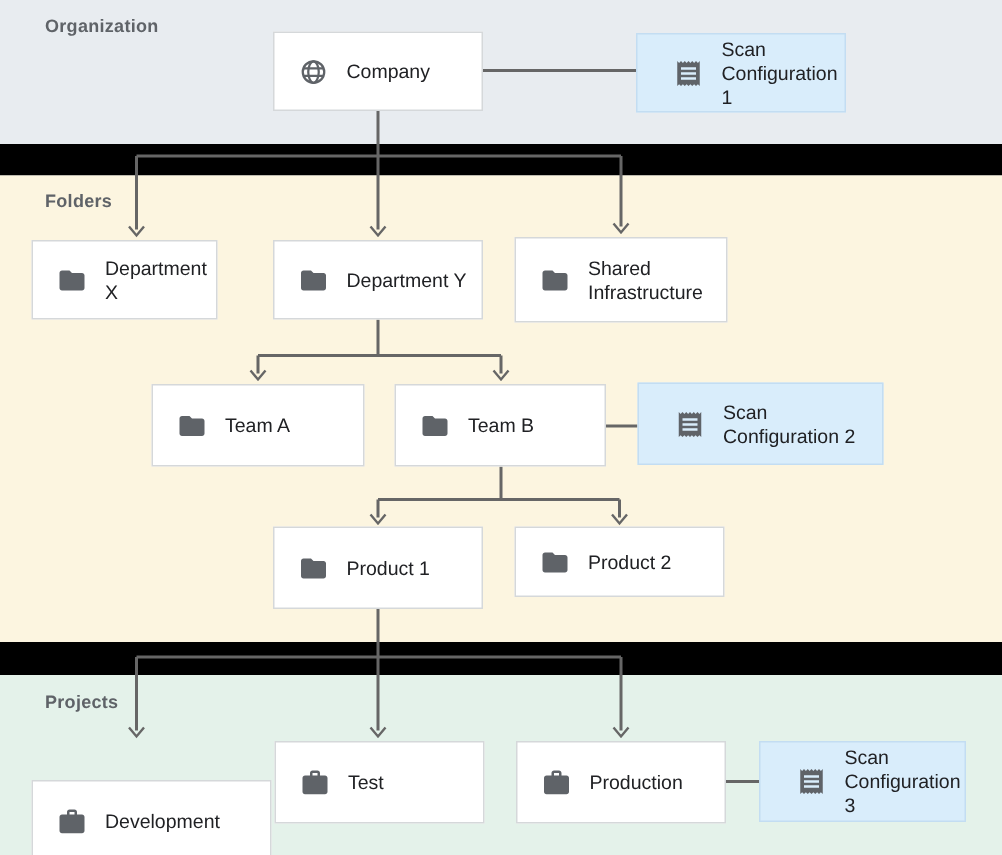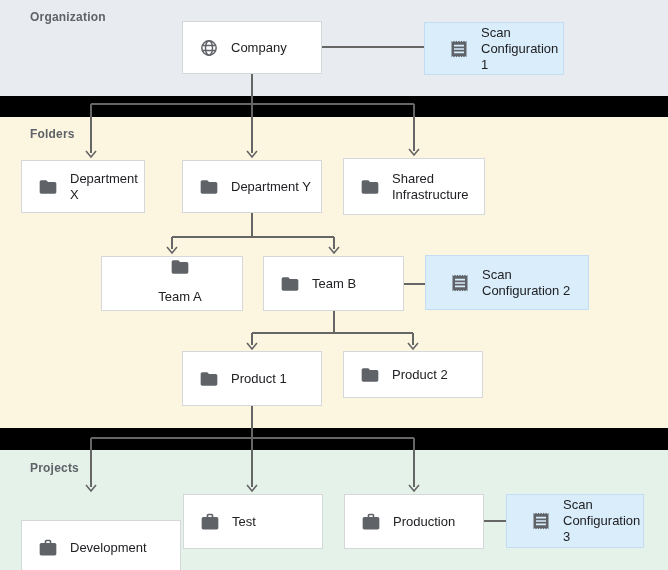--- a/index.html
+++ b/index.html
@@ -95,21 +95,21 @@
 
   <div class="node" style="left:343px;top:158px;width:142px;height:57px;">
     <span class="icon">
       <svg viewBox="0 0 24 24">
           <path fill="currentColor" d="M10 4H4c-1.1 0-2 .9-2 2v12c0 1.1.9 2 2 2h16c1.1 0 2-.9 2-2V8c0-1.1-.9-2-2-2h-8l-2-2z"></path>
         </svg>
     </span>
     <span class="label">Shared Infrastructure</span>
   </div>
 
-  <div class="node" style="left:101px;top:256px;width:142px;height:55px;flex-direction:column;">
+  <div class="node" style="left:101px;top:256px;width:142px;height:55px;">
     <span class="icon">
       <svg viewBox="0 0 24 24">
           <path fill="currentColor" d="M10 4H4c-1.1 0-2 .9-2 2v12c0 1.1.9 2 2 2h16c1.1 0 2-.9 2-2V8c0-1.1-.9-2-2-2h-8l-2-2z"></path>
         </svg>
     </span>
     <span class="label">Team A</span>
   </div>
 
   <div class="node" style="left:263px;top:256px;width:141px;height:55px;">
     <span class="icon">

